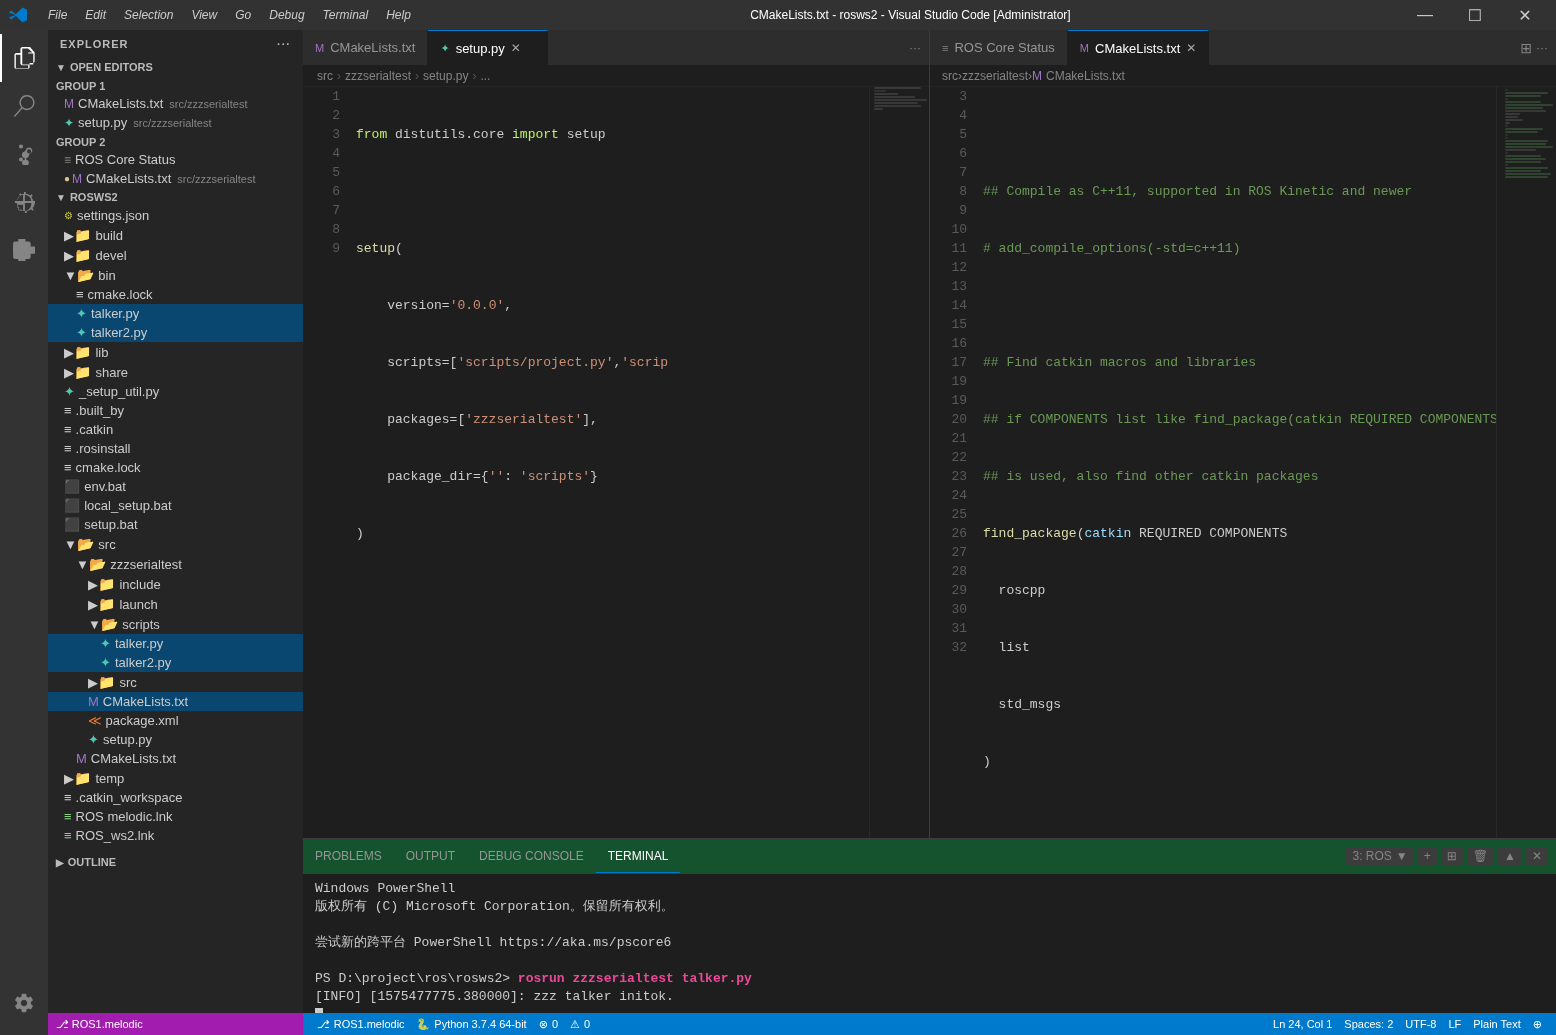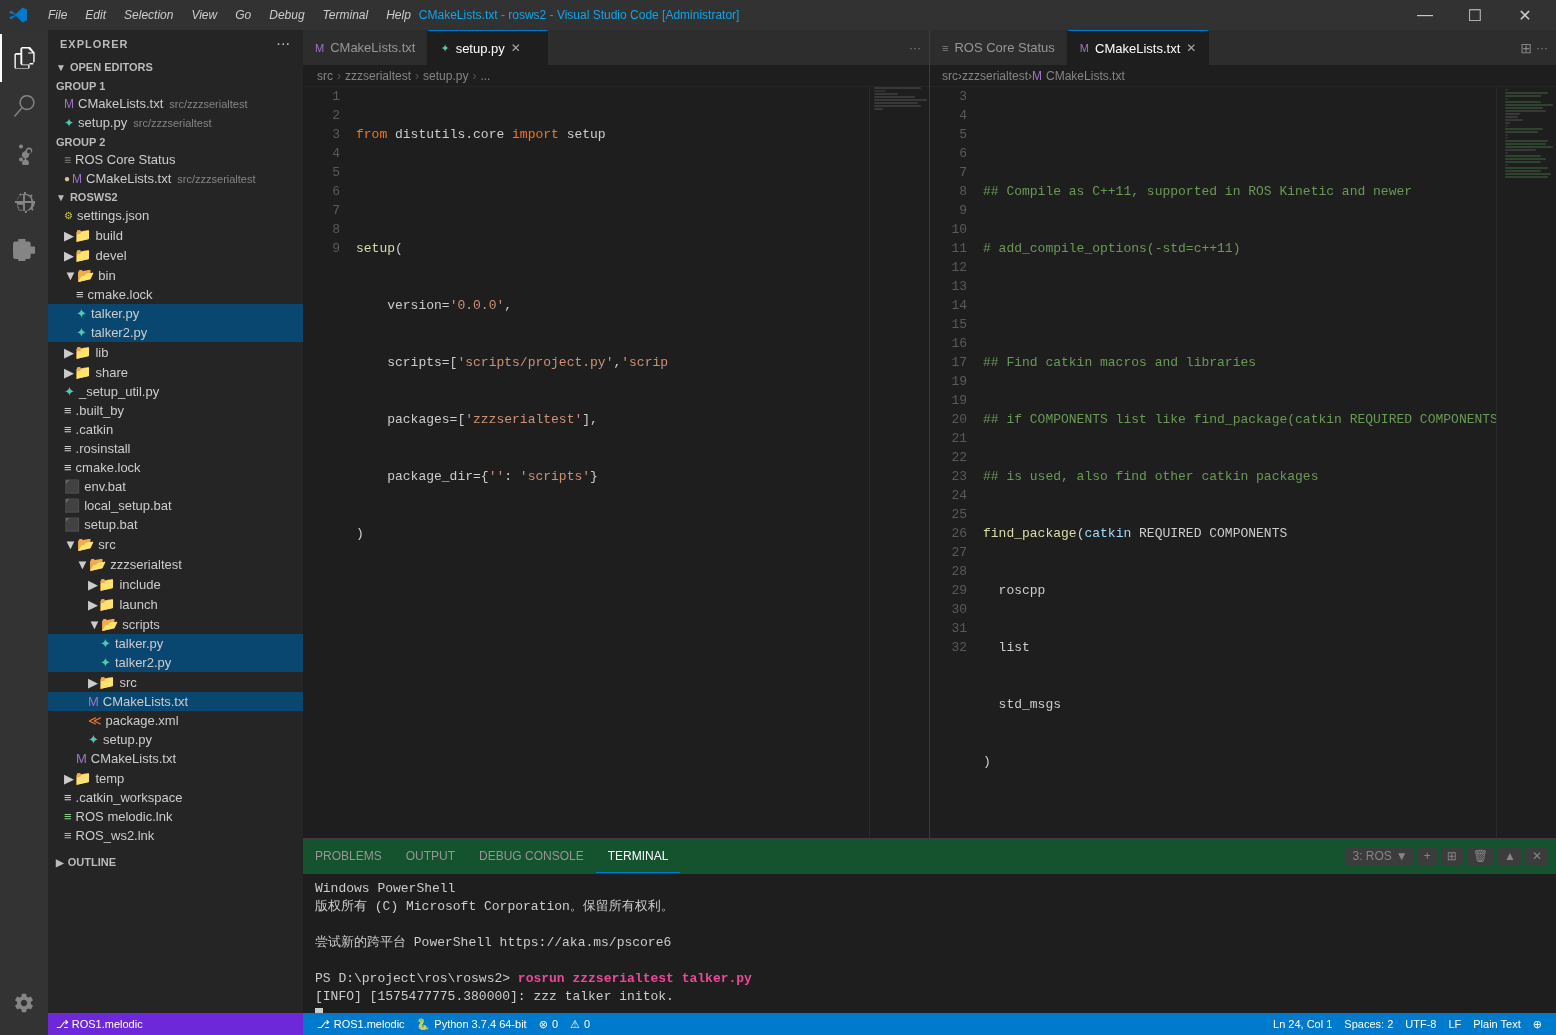--- a/index.html
+++ b/index.html
@@ -35,23 +35,23 @@
       gap: 2px;
     }
     .title-bar-menu span {
       padding: 2px 8px;
       font-size: 12px;
       cursor: pointer;
       color: #cccccc;
     }
     .title-bar-title {
       flex: 1;
-      text-align: left;
+      text-align: center;
       font-size: 12px;
-      color: #0ea5e9;
+      color: #ffffff;
     }
     .title-bar-controls {
       display: flex;
       gap: 4px;
     }
     .title-btn {
       width: 46px;
       height: 30px;
       display: flex;
       align-items: center;
@@ -303,21 +303,21 @@
       display: flex;
       align-items: center;
       padding: 0 12px;
       font-size: 12px;
       color: #858585;
       flex-shrink: 0;
       border-bottom: 1px solid #252526;
     }
 
     
-    .kw { color: #f97316; }
+    .kw { color: #bef264; }
     .fn { color: #dcdcaa; }
     .str { color: #ce9178; }
     .comment { color: #6a9955; }
     .cmake-fn { color: #dcdcaa; }
     .cmake-var { color: #9cdcfe; }
 
     
     .panel {
       height: 175px;
       background: #1e1e1e;
@@ -671,21 +671,21 @@
         <span style="color:#89d185; margin-right:4px">≡</span>
         <span>ROS_ws2.lnk</span>
       </div>
 
       <div class="section-header" style="margin-top:8px">
         <span class="chevron">▶</span>
         <span>OUTLINE</span>
       </div>
     </div>
 
-    <div style="height:22px; background:#6d28d9; display:flex; align-items:center; padding:0 8px; font-size:11px; color:#fff; flex-shrink:0;">
+    <div style="height:22px; background:#a21caf; display:flex; align-items:center; padding:0 8px; font-size:11px; color:#fff; flex-shrink:0;">
       <span style="cursor:pointer">⎇ ROS1.melodic</span>
     </div>
   </div>
 
   <div class="editor-area">
 
     <div class="editor-split" style="flex:1; overflow:hidden;">
 
       <div class="editor-pane">
 

